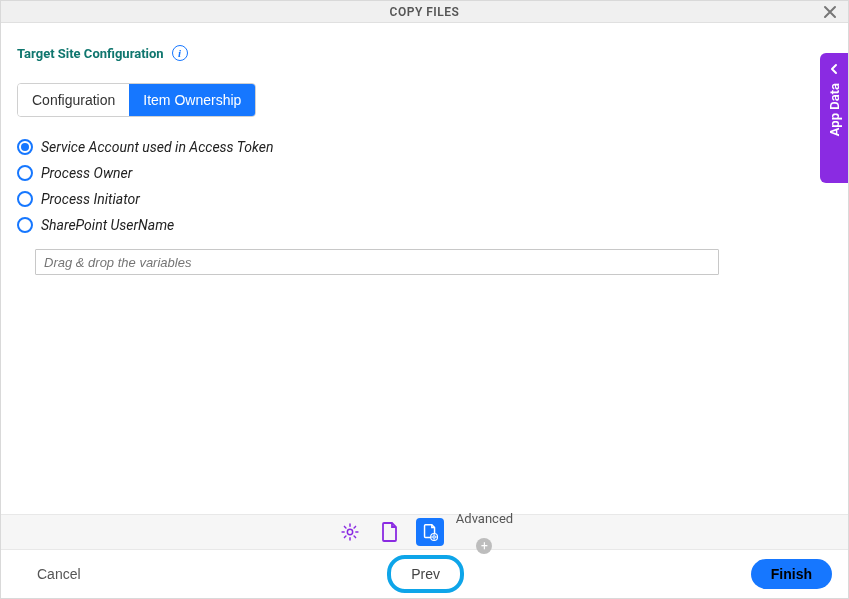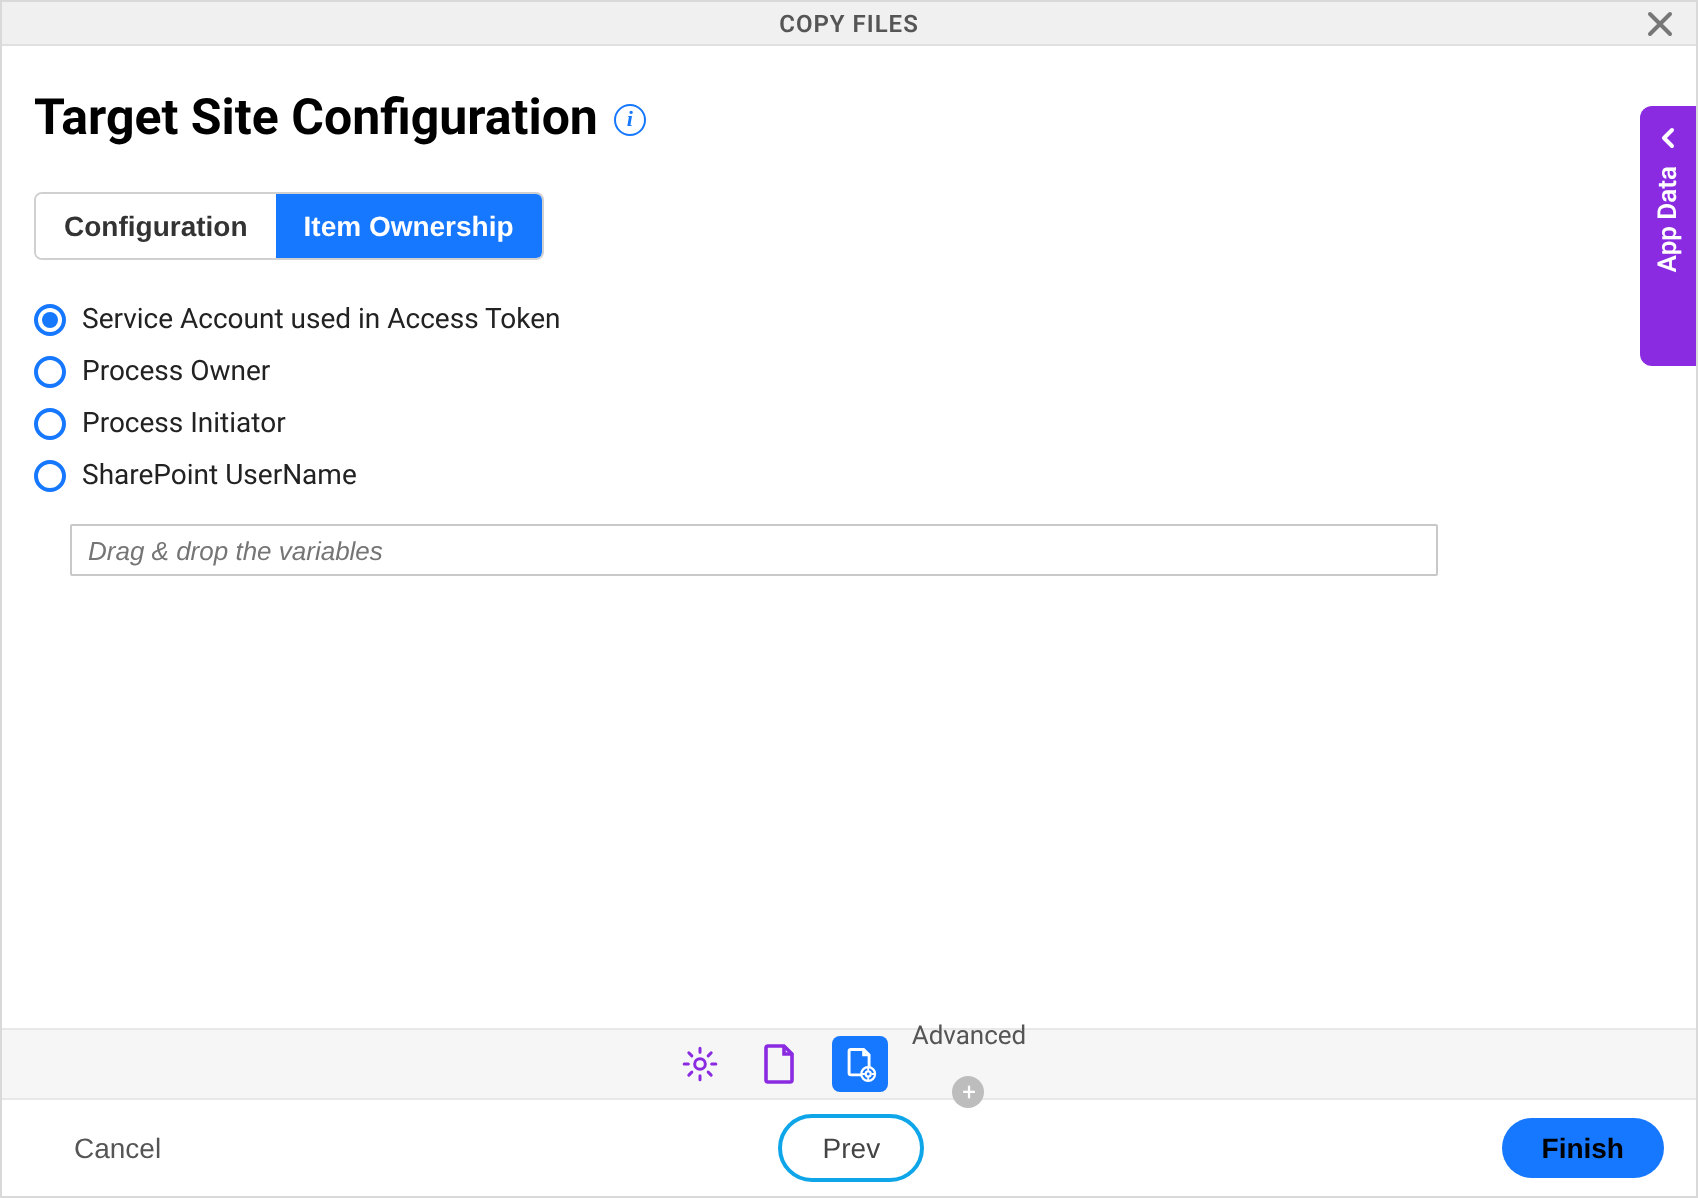--- a/index.html
+++ b/index.html
@@ -4,29 +4,29 @@
 <style>
   * { box-sizing: border-box; margin: 0; padding: 0; }
   html, body { width: 849px; height: 599px; font-family: -apple-system, BlinkMacSystemFont, "Segoe UI", Roboto, Arial, sans-serif; font-size: 14px; color: #222; background: #fff; overflow: hidden; }
   .dialog { width: 849px; height: 599px; display: flex; flex-direction: column; border: 1px solid #d9d9d9; position: relative; }
   .dialog-header { background: #f0f0f0; height: 22px; display: flex; align-items: center; justify-content: center; position: relative; border-bottom: 1px solid #e0e0e0; }
   .dialog-title { font-size: 12px; letter-spacing: 0.5px; color: #555; font-weight: 600; }
   .close-btn { position: absolute; right: 6px; top: 50%; transform: translateY(-50%); width: 24px; height: 24px; display: flex; align-items: center; justify-content: center; cursor: pointer; color: #777; font-size: 18px; border-radius: 4px; }
 
   .dialog-body { flex: 1; padding: 22px 16px 0 16px; position: relative; overflow: hidden; }
   .section-title-row { display: flex; align-items: center; gap: 8px; margin-bottom: 22px; }
-  .section-title { font-size: 25px; font-weight: 700; color: #000000; }
+  .section-title { font-size: 13px; font-weight: 700; color: #0f766e; }
   .info-icon { width: 16px; height: 16px; border: 1.8px solid #1677ff; border-radius: 50%; display: inline-flex; align-items: center; justify-content: center; color: #1677ff; font-size: 11px; font-weight: 700; font-style: italic; font-family: Georgia, serif; }
 
   .tabs { display: inline-flex; border: 1px solid #d0d0d0; border-radius: 4px; overflow: hidden; margin-bottom: 22px; }
-  .tab { padding: 8px 14px; font-size: 14px; cursor: pointer; background: #fff; color: #333; border: none; font-weight: bold; }
+  .tab { padding: 8px 14px; font-size: 14px; cursor: pointer; background: #fff; color: #333; border: none; }
   .tab.active { background: #1677ff; color: #fff; }
 
   .radio-list { display: flex; flex-direction: column; gap: 10px; }
-  .radio-row { display: flex; align-items: center; gap: 8px; cursor: pointer; }
+  .radio-row { display: flex; align-items: center; gap: 8px; cursor: pointer; font-style: italic; }
   .radio { width: 16px; height: 16px; border: 2px solid #1677ff; border-radius: 50%; display: inline-flex; align-items: center; justify-content: center; flex-shrink: 0; }
   .radio-inner { width: 8px; height: 8px; background: #1677ff; border-radius: 50%; display: none; }
   .radio.checked .radio-inner { display: block; }
   .radio-label { color: #222; }
 
   .var-input-wrap { margin-top: 6px; margin-left: 18px; width: 684px; }
   .var-input { width: 100%; height: 26px; border: 1px solid #c8c8c8; border-radius: 1px; padding: 0 8px; font-size: 13px; font-style: italic; color: #777; background: #fff; }
 
   .app-data-tab { position: absolute; right: 0; top: 52px; width: 28px; height: 130px; background: #8a2be2; border-radius: 6px 0 0 6px; display: flex; flex-direction: column; align-items: center; justify-content: flex-start; cursor: pointer; color: #fff; padding-top: 10px; }
   .app-data-label { writing-mode: vertical-rl; transform: rotate(180deg); font-size: 13px; font-weight: 600; margin-top: 8px; white-space: nowrap; }
@@ -34,21 +34,21 @@
 
   .advanced-bar { height: 36px; background: #f6f6f6; border-top: 1px solid #e8e8e8; border-bottom: 1px solid #e8e8e8; display: flex; align-items: center; justify-content: center; gap: 12px; }
   .adv-icon { width: 28px; height: 28px; display: flex; align-items: center; justify-content: center; border-radius: 4px; cursor: pointer; }
   .adv-icon.active { background: #1677ff; color: #fff; }
   .adv-text { color: #555; font-size: 13px; display: flex; align-items: center; gap: 12px; cursor: pointer; flex-direction: column; }
   .plus-badge { width: 16px; height: 16px; background: #bdbdbd; border-radius: 50%; color: #fff; font-size: 12px; display: flex; align-items: center; justify-content: center; line-height: 1; }
 
   .footer { height: 48px; display: flex; align-items: center; justify-content: space-between; gap: 16px; padding: 0 16px; }
   .btn { font-size: 14px; border-radius: 18px; padding: 7px 20px; cursor: pointer; border: none; }
   .btn-text { background: transparent; color: #555; }
-  .btn-outline { background: #fff; border: 2px solid #0ea5e9; color: #444; }
+  .btn-outline { background: #fff; border: 4px solid #0ea5e9; color: #444; }
   .btn-primary { background: #1677ff; color: #000000; font-weight: 600; }
 
   svg { display: block; }
 </style>
 </head>
 <body>
 
 <div class="dialog">
 
   <div class="dialog-header">

